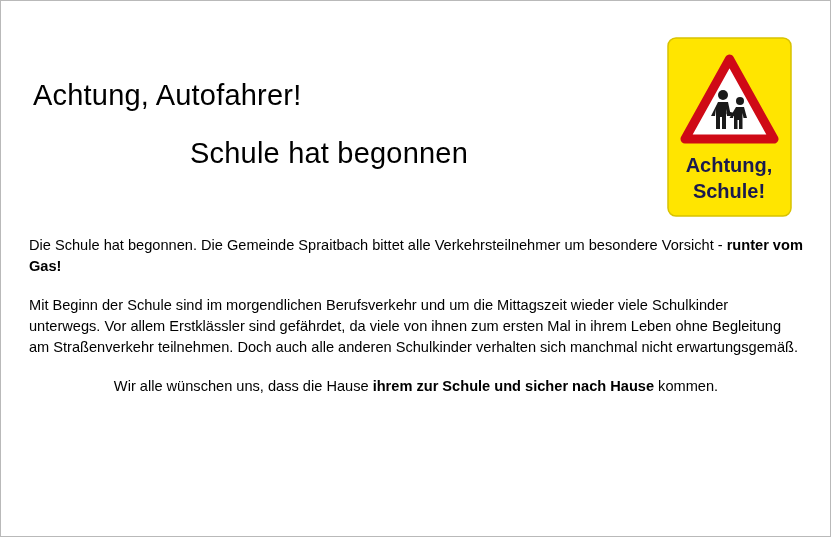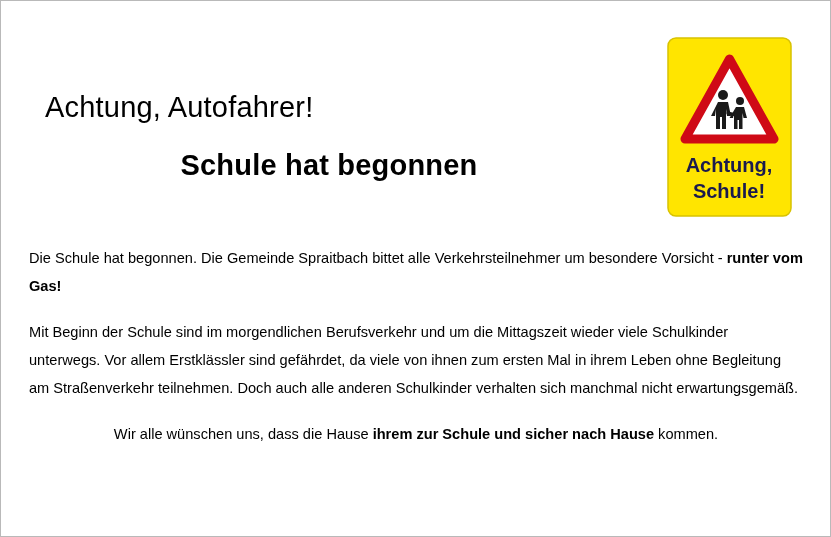--- a/index.html
+++ b/index.html
@@ -35,27 +35,27 @@
   .heading-block {
     position: absolute;
     left: 28px;
     top: 72px;
     width: 560px;
   }
   .headline-1 {
     font-size: 29px;
     line-height: 36px;
     font-weight: normal;
-    margin: 16px;
+    margin: 4px;
     letter-spacing: 0.2px;
   }
   .headline-2 {
     font-size: 29px;
     line-height: 36px;
-    font-weight: bold;
+    font-weight: normal;
     margin: 22px 0 0 0;
     text-align: center;
     padding-left: 40px;
     letter-spacing: 0.2px;
   }
 
   
   .sign-wrap {
     position: absolute;
     right: 38px;
@@ -65,23 +65,23 @@
   }
 
   
   .body-block {
     position: absolute;
     left: 28px;
     top: 232px;
     width: 774px;
   }
   p.para {
-    margin: 11px 0 18px 0;
+    margin: 2px 0 18px 0;
     font-size: 14.6px;
-    line-height: 28px;
+    line-height: 21px;
     text-align: left;
   }
   p.para.center {
     text-align: center;
   }
   p.para:last-child {
     margin-bottom: 0;
   }
   .b {
     font-weight: bold;

